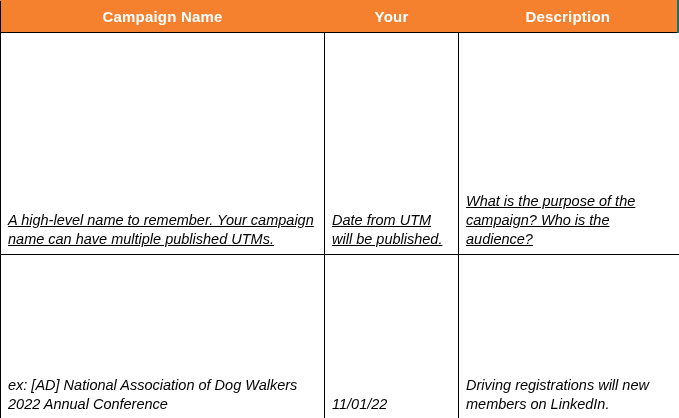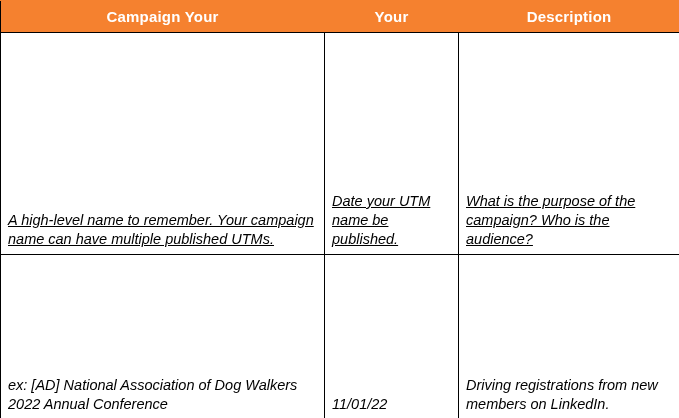--- a/index.html
+++ b/index.html
@@ -40,21 +40,21 @@
     height: 31px;
     padding: 0 4px;
     border: 1px solid #f5812f;
     border-bottom: 1px solid #000000;
     letter-spacing: 0.2px;
   }
   thead th.first {
     border-left: 1px solid #000000;
   }
   thead th.last {
-    border-right: 1px solid #0f766e;
+    border-right: 6px solid #0f766e;
   }
   tbody td {
     border: 1px solid #000000;
     vertical-align: bottom;
     font-style: italic;
     font-size: 14.5px;
     line-height: 19px;
     color: #000000;
     padding: 4px 7px 5px 7px;
     box-sizing: border-box;
@@ -71,31 +71,31 @@
 
 <div class="sheet">
   <table class="utm-table">
     <colgroup>
       <col class="c0">
       <col class="c1">
       <col class="c2">
     </colgroup>
     <thead>
       <tr>
-        <th class="first">Campaign Your</th>
+        <th class="first">Campaign Name</th>
         <th>Your</th>
         <th class="last">Description</th>
       </tr>
     </thead>
     <tbody>
       <tr class="row-desc">
         <td>A high-level name to remember. Your campaign name can have multiple published UTMs.</td>
-        <td class="cell-date">Date your UTM name be published.</td>
+        <td class="cell-date">Date from UTM will be published.</td>
         <td>What is the purpose of the campaign? Who is the audience?</td>
       </tr>
       <tr class="row-example">
         <td>ex: [AD] National Association of Dog Walkers 2022 Annual Conference</td>
         <td class="cell-date">11/01/22</td>
-        <td>Driving registrations from new members on LinkedIn.</td>
+        <td>Driving registrations will new members on LinkedIn.</td>
       </tr>
     </tbody>
   </table>
 </div>
 
 </body></html>

